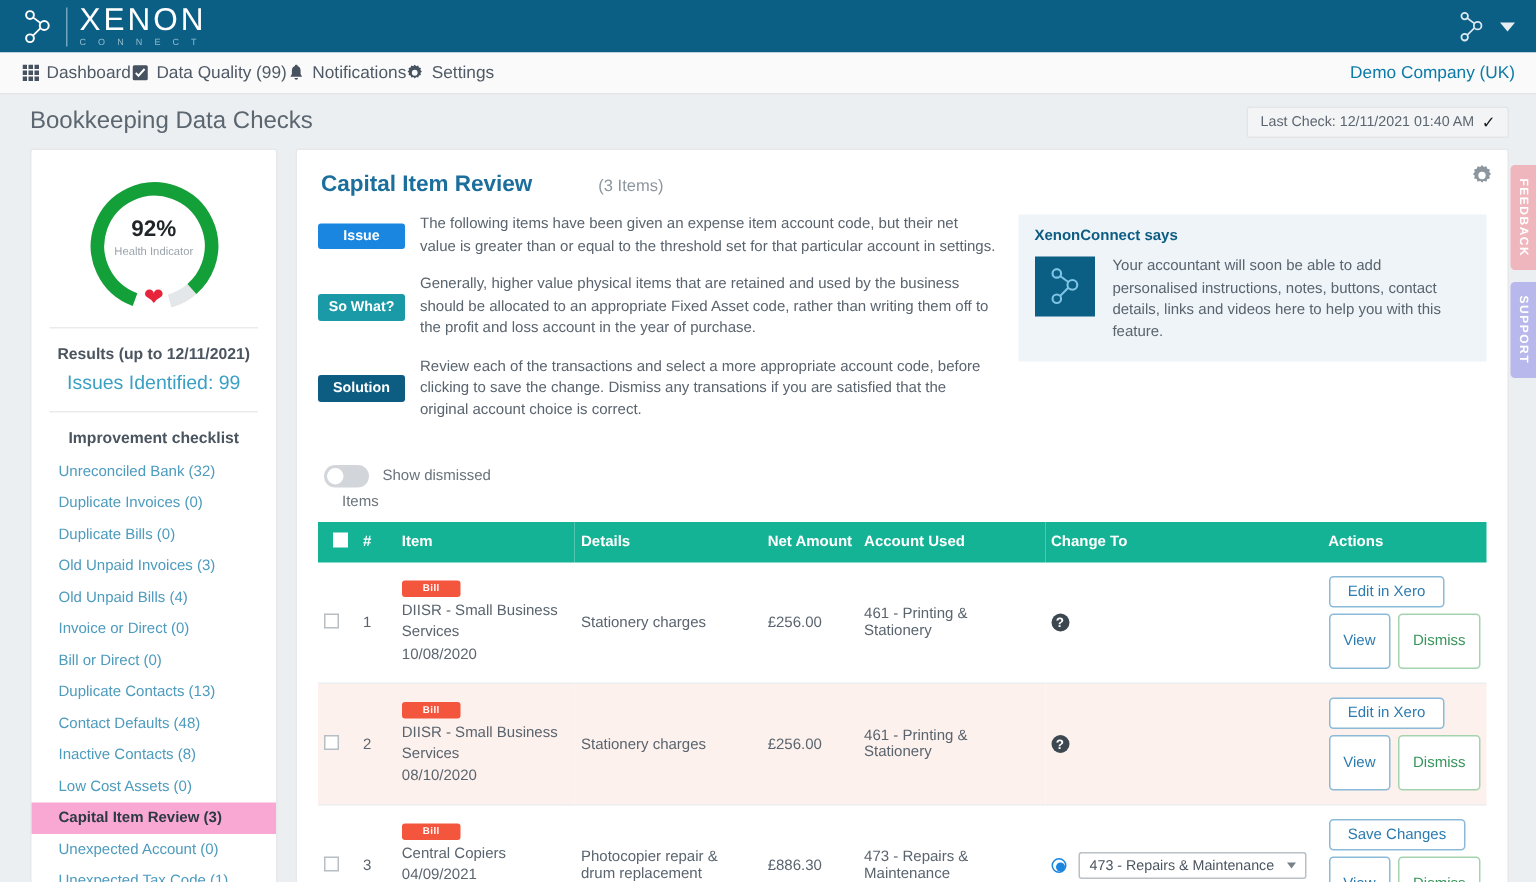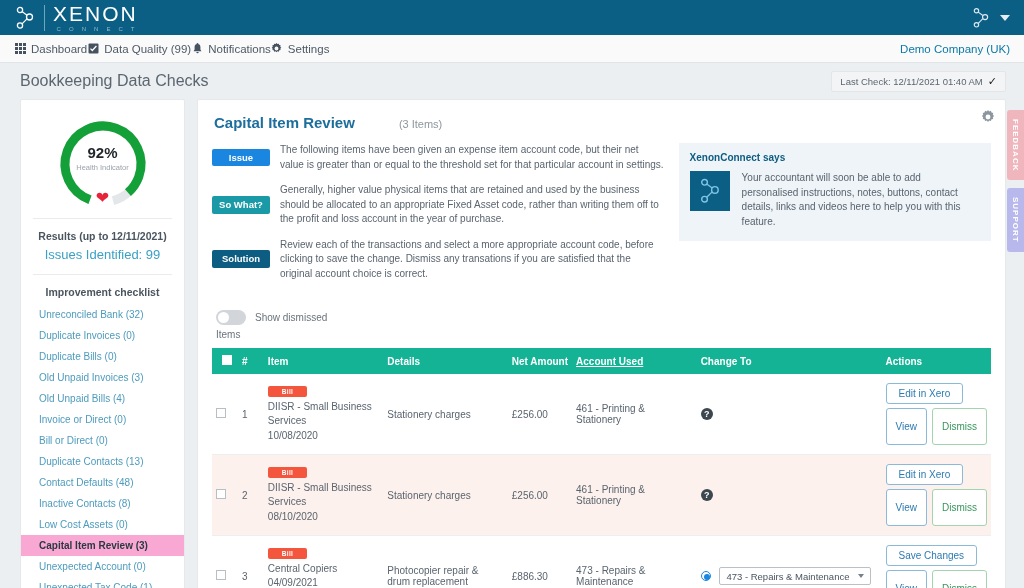--- a/index.html
+++ b/index.html
@@ -12,21 +12,20 @@
     color:#4a5560;
     overflow:hidden;
     position:relative;
   }
 
   
   .topbar {
     height:35px; background:#0b5f85;
     display:flex; align-items:center; justify-content:space-between;
     padding:0 14px;
-    text-align:right;
   }
   .brand { display:flex; align-items:center; gap:8px; }
   .brand-mark { width:22px; height:24px; }
   .brand-divider { width:1px; height:26px; background:#6ea6bf; }
   .brand-text { display:flex; flex-direction:column; line-height:1; }
   .brand-name { color:#fff; font-size:21px; letter-spacing:2px; font-weight:400; }
   .brand-sub { color:#8fb9cd; font-size:6px; letter-spacing:3.2px; margin-top:2px; }
   .topbar-right { display:flex; align-items:center; gap:9px; }
   .caret-down {
     width:0;height:0;border-left:5px solid transparent;border-right:5px solid transparent;
@@ -115,34 +114,34 @@
   
   .toggle-row { margin:18px 0 0 4px; width:70px; }
   .toggle-line { display:flex; align-items:center; gap:9px; }
   .switch {
     width:30px; height:15px; border-radius:8px; background:#d2d6da; position:relative; cursor:pointer; flex:0 0 30px;
   }
   .switch::after {
     content:""; position:absolute; left:2px; top:2px; width:11px; height:11px; border-radius:50%; background:#fff;
   }
   .toggle-label { font-size:10px; color:#6a737b; white-space:nowrap; }
-  .toggle-label2 { font-size:10px; color:#6a737b; margin-top:4px; }
+  .toggle-label2 { font-size:10px; color:#6a737b; margin-top:4px;margin-left:12px; }
 
   
   table.items { width:100%; border-collapse:collapse; margin-top:8px; }
   table.items thead th {
     background:#15b396; color:#fff; font-size:10px; font-weight:bold; text-align:left;
     padding:7px 4px; white-space:nowrap;
   }
   table.items thead th.c-chk { width:26px; padding-left:10px; }
   table.items thead th.c-num { width:26px; }
   table.items thead th.c-item { width:120px; }
   table.items thead th.c-det { width:125px; }
   table.items thead th.c-net { width:62px; }
-  table.items thead th.c-acc { width:125px;text-decoration:underline; }
+  table.items thead th.c-acc { width:125px; }
   table.items thead th.c-chg { width:185px; }
   table.items tbody td {
     font-size:10px; color:#5a646e; padding:9px 4px; vertical-align:middle;
     border-bottom:1px solid #eceef0;
   }
   tr.row-alt td { background:#fdf1ed; }
   td.c-chk { padding-left:10px; }
   .chk {
     width:10px; height:10px; border:1px solid #b7bec4; background:#fff; display:inline-block;
     cursor:pointer;

